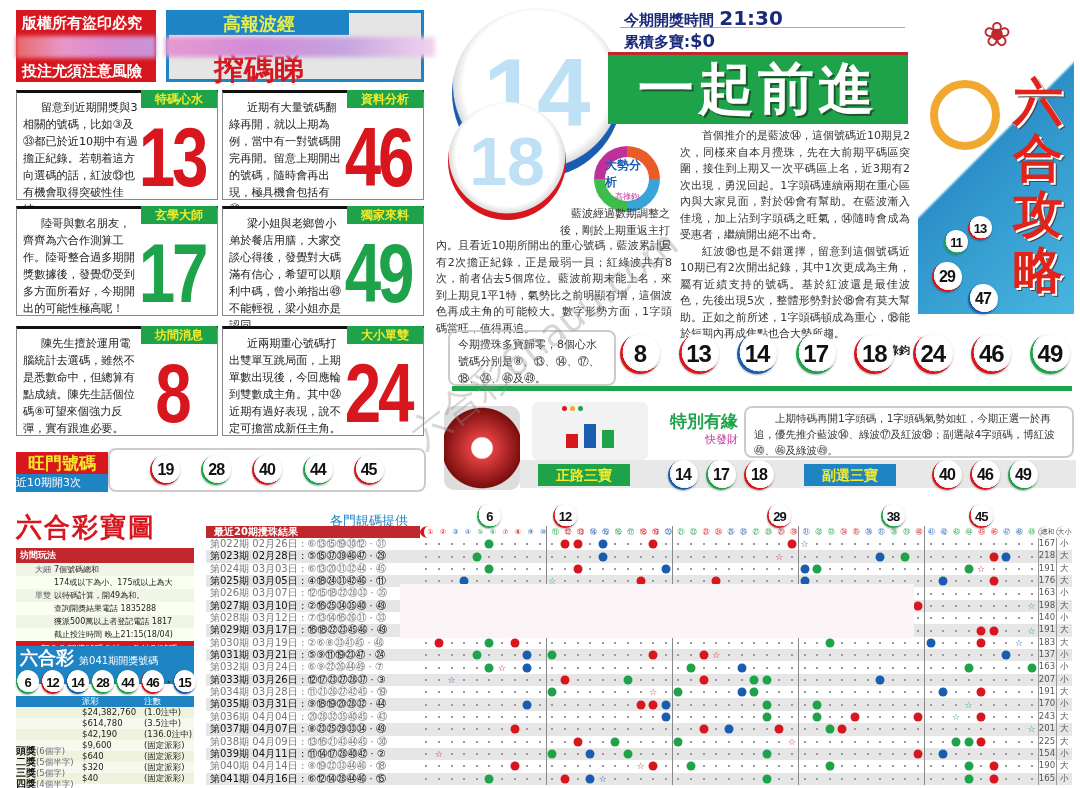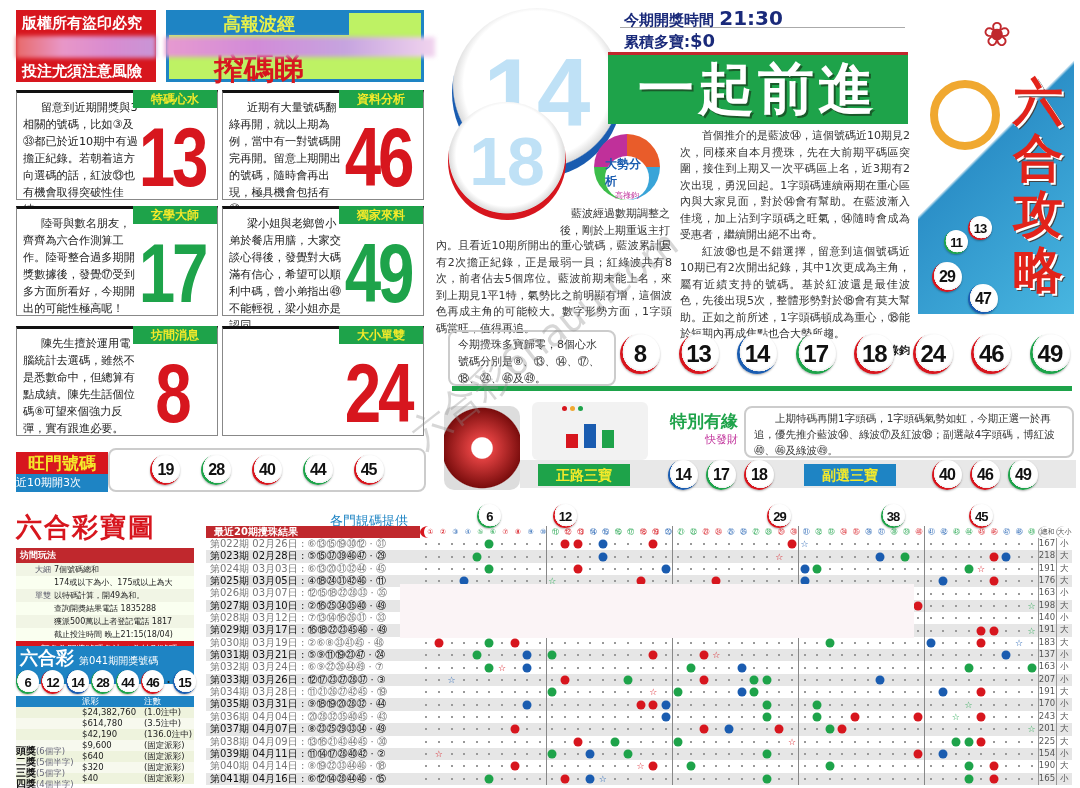--- a/index.html
+++ b/index.html
@@ -2,29 +2,29 @@
 <html><head>
 <meta charset="utf-8">
 <style>
   * { box-sizing: border-box; margin: 0; padding: 0; }
   body { width: 1080px; height: 788px; background: #fff; font-family: "DejaVu Sans", sans-serif; position: relative; overflow: hidden; color: #222; }
   .abs { position: absolute; }
 
   
   .warn-box { left: 16px; top: 10px; width: 140px; height: 72px; background: #d7161e; color: #fff; font-weight: bold; font-size: 15px; line-height: 18px; padding: 4px 6px; }
   .warn-box .blur { display:block; height: 22px; margin: 4px -6px; background: linear-gradient(90deg,#e86a6a,#e897c8,#d98bd0,#c895d6); filter: blur(2px); }
-  .title-box { left: 166px; top: 10px; width: 258px; height: 72px; border: 3px solid #1e84c4; background: #bef264; }
+  .title-box { left: 166px; top: 10px; width: 258px; height: 72px; border: 3px solid #1e84c4; background: #e5e5e5; }
   .title-box .top { background: #1e84c4; color: #e6f04a; font-weight: bold; font-size: 18px; text-align: center; width: 180px; height: 22px; line-height: 22px; }
   .title-box .big { color: #d7161e; font-size: 30px; font-weight: bold; text-align: center; width: 180px; margin-top: 14px; }
   .title-box .blur { position:absolute; left:-4px; top:24px; width:270px; height:20px; background: linear-gradient(90deg,#e79ad0,#d28bd8,#c6a4df,#f1d4ee); filter: blur(2px); }
 
   
   .card { background: #fff; border: 1px solid #888; border-top: 3px solid #111; }
   .card .txt { position: absolute; left: 6px; top: 6px; width: 118px; font-size: 11.2px; line-height: 17px; text-indent: 1.6em; color: #222; }
-  .card .tag { position: absolute; right: 0; top: -3px; width: 84px; height: 18px; background: #1ea34a; color: #f4ea2a; font-weight: bold; font-size: 12px; text-align: center; line-height: 18px; }
+  .card .tag { position: absolute; right: 0; top: -3px; width: 76px; height: 18px; background: #1ea34a; color: #f4ea2a; font-weight: bold; font-size: 12px; text-align: center; line-height: 18px; }
   .card .num { position: absolute; right: 2px; top: 16px; width: 86px; text-align: center; font-family: "Liberation Sans", sans-serif; font-weight: bold; font-size: 84px; line-height: 96px; transform: scaleX(0.78); transform-origin: center; letter-spacing: -4px; }
   .red { color: #d7161e; } .green { color: #1ea34a; }
 
   
   .hot-label { left: 16px; top: 452px; width: 92px; height: 40px; }
   .hot-label .a { background: #d7161e; color: #f4ea2a; font-weight: bold; font-size: 17px; height: 22px; line-height: 22px; text-align: center; }
   .hot-label .b { background: #1e84c4; color: #fff; font-size: 11px; height: 18px; line-height: 18px; text-align: left; }
   .hot-panel { left: 108px; top: 448px; width: 318px; height: 44px; border: 2px solid #ccc; border-radius: 8px; background: #fff; display:flex; justify-content: space-around; align-items: center; padding: 0 30px; }
 
   
@@ -36,21 +36,21 @@
   
   .draw-time { left: 624px; top: 6px; font-weight: bold; color: #1a2a7a; font-size: 15px; }
   .draw-time .t { font-size: 20px; }
   .jackpot { left: 624px; top: 30px; font-weight: bold; color: #1a2a7a; font-size: 15px; }
   .jackpot .t { font-size: 18px; }
   .rule-line { left: 620px; top: 27px; width: 285px; height: 1px; background:#aaa; }
   .banner { left: 608px; top: 52px; width: 300px; height: 72px; background: #1ea34a; border-top: 3px solid #c0282d; color: #fff; font-weight: bold; font-size: 56px; text-align:center; line-height: 68px; text-shadow: 2px 2px 0 #1a5a2a; letter-spacing: 4px; }
   .deco-ball { border-radius:50%; background: radial-gradient(circle at 50% 45%, #fff 58%, #ddd 66%, var(--c) 67%); color: #bfe1f6; font-family: "Liberation Sans", sans-serif; font-weight:bold; display:flex; align-items:center; justify-content:center; }
   .ball14 { left: 452px; top: 8px; width: 170px; height: 170px; --c:#1a5cb0; font-size: 96px; }
   .ball18 { left: 448px; top: 102px; width: 118px; height: 118px; --c:#d7161e; font-size: 68px; }
-  .trend-badge { left: 594px; top: 134px; width: 66px; height: 66px; border-radius: 50%; background: conic-gradient(#e95c2a 0 25%, #39a4d8 25% 50%, #3dbd4a 50% 75%, #c0309a 75% 100%); display:flex; flex-direction:column; align-items:center; justify-content:flex-end; }
+  .trend-badge { left: 594px; top: 146px; width: 66px; height: 66px; border-radius: 50%; background: conic-gradient(#e95c2a 0 25%, #39a4d8 25% 50%, #3dbd4a 50% 75%, #c0309a 75% 100%); display:flex; flex-direction:column; align-items:center; justify-content:center; }
   .trend-badge .inner { background:#fff; border-radius:50%; width: 44px; height: 44px; display:flex; flex-direction:column; align-items:center; justify-content:center; }
   .trend-badge .t { color:#1a5cb0; font-weight:bold; font-size: 12px; }
   .trend-badge .a { color:#c0309a; font-size: 8px; }
   .article { font-size: 11px; line-height: 16.5px; color: #333; text-align: justify; }
   .art-left-top { left: 560px; top: 206px; width: 110px; text-align: right; }
   .art-left { left: 436px; top: 238px; width: 236px; }
   .art-right { left: 680px; top: 128px; width: 230px; }
   .art-right p { text-indent: 2em; }
   .sig { text-align: right; font-weight: bold; color:#222; }
 
@@ -153,20 +153,21 @@
       <div class="txt">梁小姐與老鄉曾小弟於餐店用膳，大家交談心得後，發覺對大碼滿有信心，希望可以順利中碼，曾小弟指出㊾不能輕視，梁小姐亦是認同。</div>
   <div class="tag">獨家來料</div>
   <div class="num green">49</div>
     </div>
     <div class="abs card" style="left: 16px; top: 326px; width: 202px; height: 110px;">
       <div class="txt">陳先生擅於運用電腦統計去選碼，雖然不是悉數命中，但總算有點成績。陳先生話個位碼⑧可望來個強力反彈，實有跟進必要。</div>
   <div class="tag">坊間消息</div>
   <div class="num red">8</div>
     </div>
     <div class="abs card" style="left: 222px; top: 326px; width: 202px; height: 110px;">
+      <div class="txt">近兩期重心號碼打出雙單互跳局面，上期單數出現後，今回應輪到雙數成主角。其中㉔近期有過好表現，說不定可擔當成新任主角。</div>
   <div class="tag">大小單雙</div>
   <div class="num red">24</div>
     </div>
   </div>
 
 <div class="abs hot-label">
   <div class="a">旺門號碼</div>
   <div class="b">近10期開3次</div>
 </div>
 <div class="abs hot-panel" id="hot-panel">

